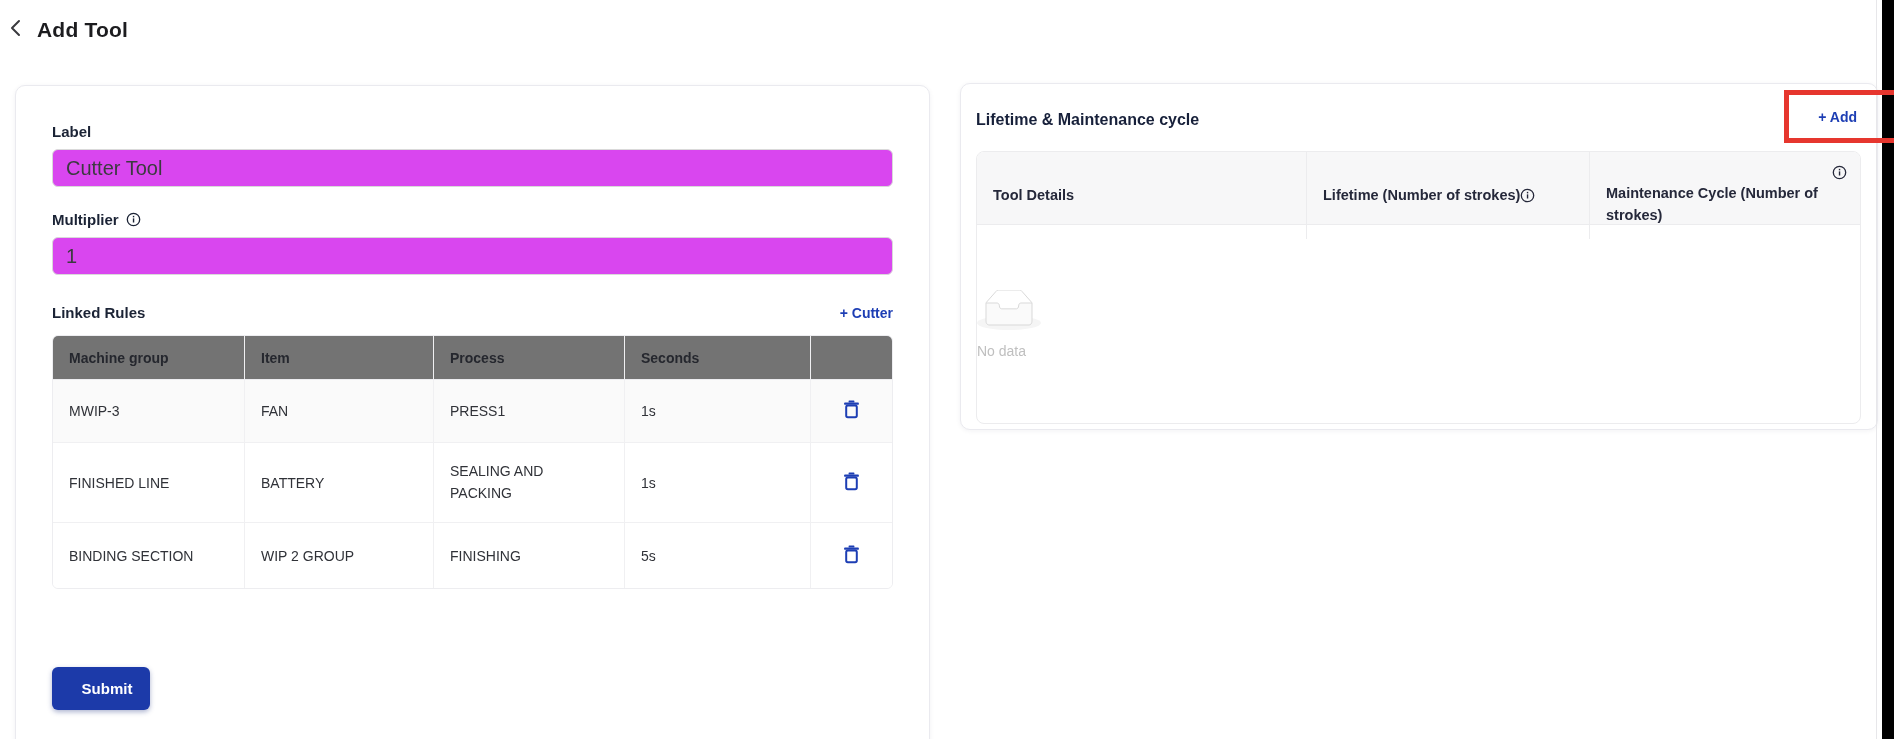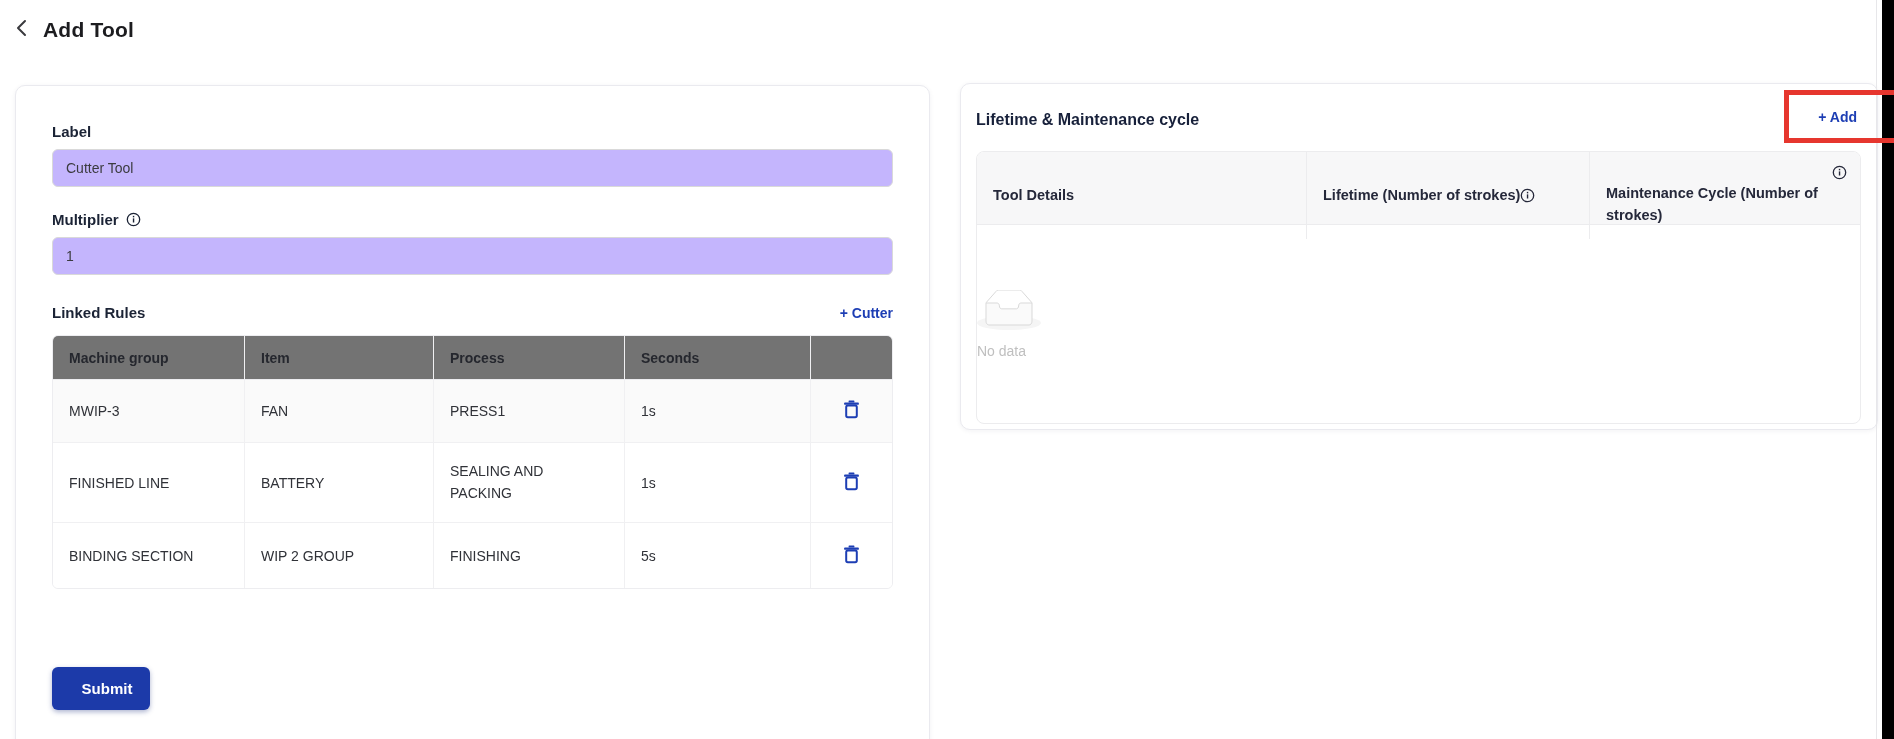--- a/index.html
+++ b/index.html
@@ -1,35 +1,35 @@
 <!DOCTYPE html>
 <html><head>
 <meta charset="utf-8">
 <style>
   * { box-sizing: border-box; margin: 0; padding: 0; }
   html,body { background:#fff; }
   body { font-family:"Liberation Sans", sans-serif; }
   #root { position:relative; width:1894px; height:739px; overflow:hidden; background:#fff; }
 
   
-  .page-header { position:absolute; left:12px; top:17px; display:flex; align-items:center; gap:13px; }
+  .page-header { position:absolute; left:6px; top:17px; display:flex; align-items:center; gap:13px; }
   .back-btn { display:flex; align-items:center; justify-content:center; width:18px; height:26px; cursor:pointer; }
   .page-title { font-size:21px; font-weight:700; color:#1c1c1f; letter-spacing:.2px; }
 
   
   .card { position:absolute; background:#fff; border:1px solid #eaeaef; border-radius:10px;
           box-shadow:0 1px 5px rgba(35,35,60,.06); }
   .card-left  { left:15px;  top:85px; width:915px; height:700px; padding:37px 36px; }
   .card-right { left:960px; top:83px; width:918px; height:347px; padding:27px 16px 0 15px; }
 
   
   .field-label { display:flex; align-items:center; gap:7px; font-size:15px; font-weight:700;
                  color:#1b2335; margin-bottom:9px; }
   .text-input { width:100%; height:38px; border:1px solid #d9d9d9; border-radius:6px;
-                padding:0 13px; font-size:14px; color:#3b3b3f; background:#c4b5fd; outline:none;
+                padding:0 13px; font-size:20px; color:#3b3b3f; background:#d946ef; outline:none;
                 font-family:"Liberation Sans", sans-serif; }
   .fld-multiplier { margin-top:24px; }
   .rules-head { margin-top:29px; display:flex; align-items:baseline; justify-content:space-between; }
   .rules-title { font-size:15px; font-weight:700; color:#1b2335; }
   .link-btn { font-size:14px; font-weight:700; color:#1d3eb4; cursor:pointer; text-decoration:none; }
 
   .rules-table { margin-top:14px; border:1px solid #ededf0; border-radius:6px; overflow:hidden; }
   .r-row { display:grid; grid-template-columns:192px 189px 191px 186px 1fr; }
   .r-row > div { padding:0 16px; display:flex; align-items:center; font-size:14px; color:#303238;
                  border-right:1px solid #f0f0f2; }

